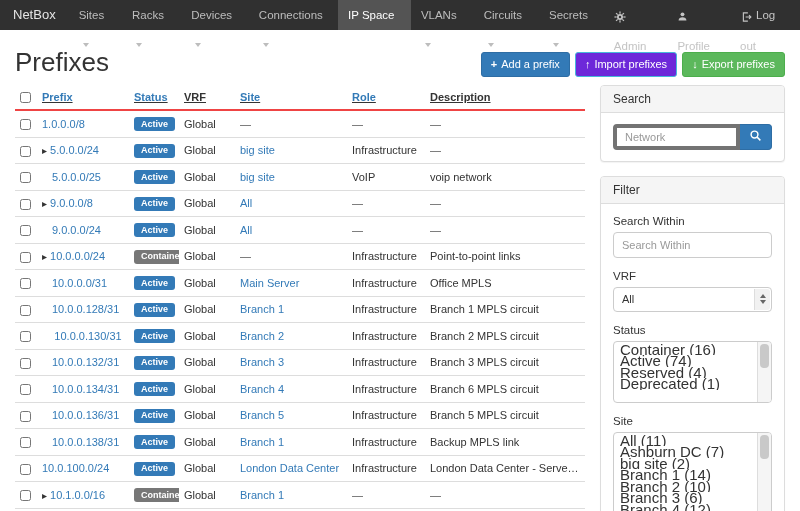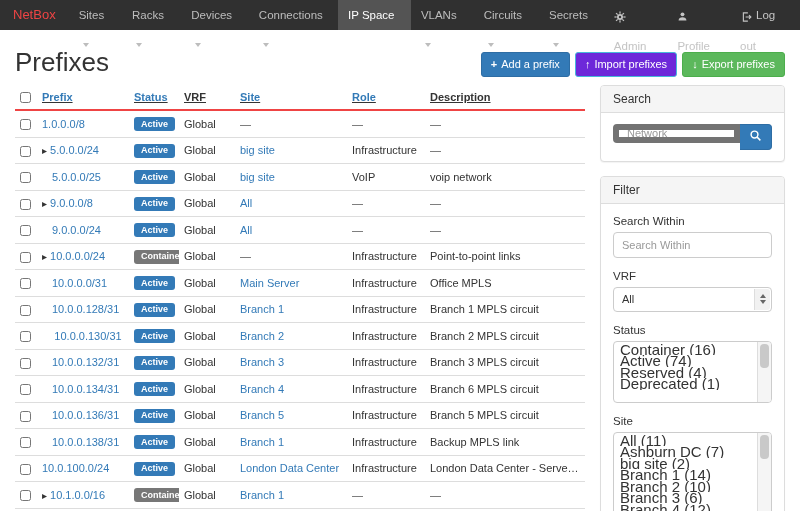--- a/index.html
+++ b/index.html
@@ -9,21 +9,21 @@
     font-size: 12px; color: #333; background: #fff;
   }
   a { text-decoration: none; }
 
   
   .navbar {
     height: 30px; background: #303030; display: flex; align-items: stretch;
     font-size: 11.5px;
   }
   .brand {
-    color: #ef4444; font-size: 13px; padding: 0 13px; line-height: 30px;
+    color: #e5e5e5; font-size: 13px; padding: 0 13px; line-height: 30px;
   }
   .nav-items { display: flex; }
   .nav-item {
     color: #bdbdbd; padding: 0 10px; line-height: 30px; display: block;
   }
   .nav-item.active { background: #545454; color: #fff; }
   .caret {
     display: inline-block; width: 0; height: 0; margin-left: 4px;
     border-left: 3.5px solid transparent; border-right: 3.5px solid transparent;
     border-top: 4px solid currentColor; vertical-align: 2px;
@@ -76,21 +76,21 @@
     background: #fff; box-shadow: 0 1px 1px rgba(0,0,0,0.05);
   }
   .panel-heading {
     background: #f5f5f5; border-bottom: 1px solid #ddd; padding: 6px 12px;
     font-size: 12px; color: #333; border-radius: 3px 3px 0 0;
   }
   .panel-body { padding: 11px 12px; }
 
   .input-group { display: flex; }
   .input-group input {
-    flex: 1; min-width: 0; height: 19px; border: 6px solid #737373;
+    flex: 1; min-width: 0; height: 26px; border: 4px solid #737373;
     border-radius: 4px 0 0 4px; padding: 0 8px; font-size: 11px;
     font-family: "Liberation Sans", sans-serif;
   }
   .input-group input::placeholder, .txt-input::placeholder { color: #999; }
   .search-btn {
     width: 32px; height: 26px; background: #337ab7; border: 1px solid #2e6da4;
     border-left: 0; border-radius: 0 4px 4px 0; cursor: pointer;
     display: flex; align-items: center; justify-content: center;
   }
 

